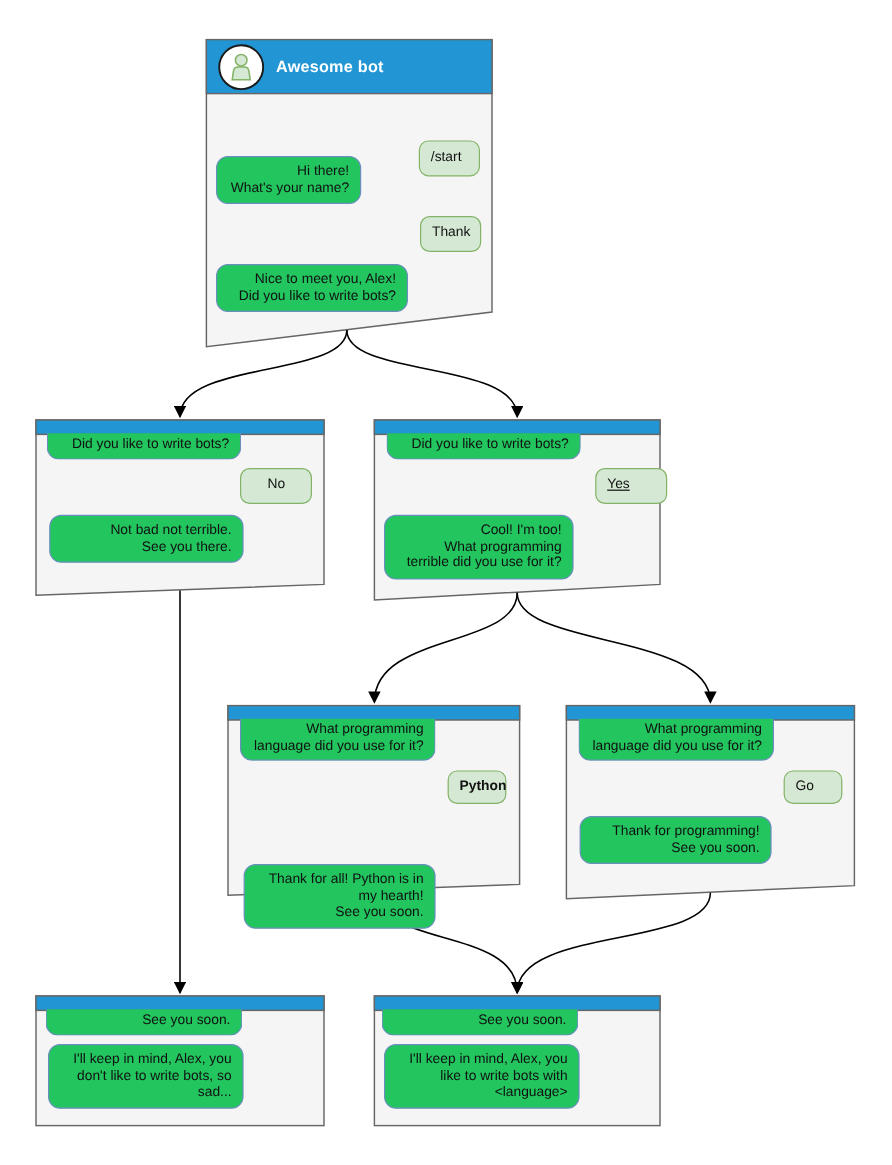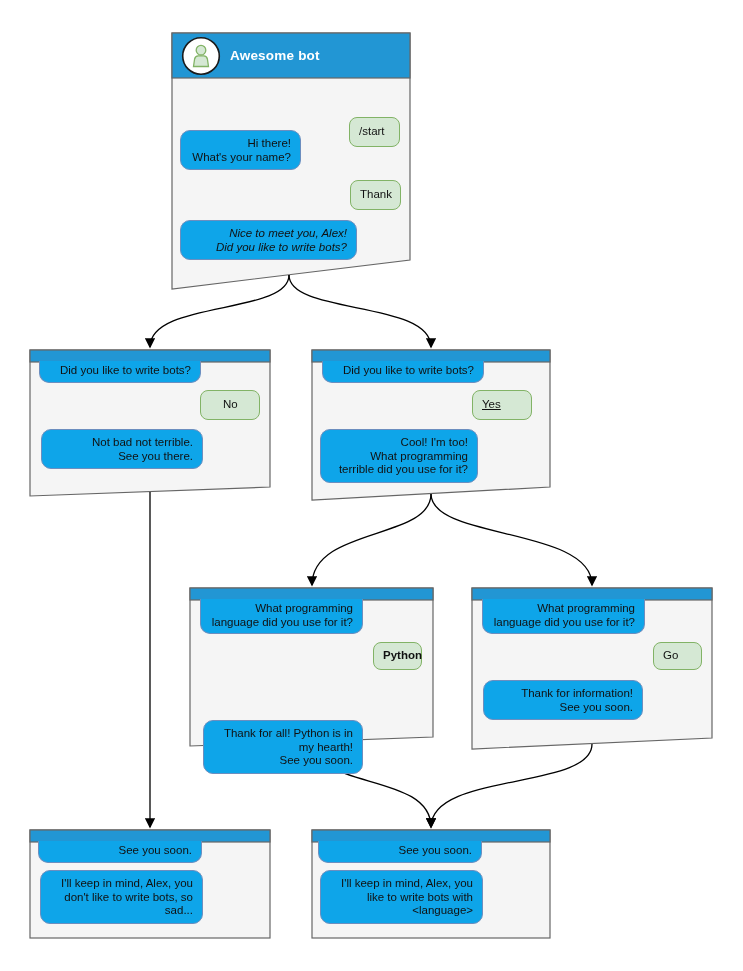--- a/index.html
+++ b/index.html
@@ -2,21 +2,21 @@
 <html><head>
 <meta charset="utf-8">
 <style>
   html,body{margin:0;padding:0;background:#ffffff;}
   #canvas{position:relative;width:743px;height:971px;background:#ffffff;
           font-family:"Liberation Sans",sans-serif;overflow:hidden;text-align:right;}
   #chrome{position:absolute;left:0;top:0;width:743px;height:971px;}
   .win{position:absolute;}
   .bubble{position:absolute;box-sizing:border-box;font-size:11.5px;line-height:13.5px;
           color:#111;white-space:pre-line;}
-  .bot{background:#0ea5e9;border:1px solid #6c8ebf;border-radius:10px;padding:6px 9px 5px;}
+  .bot{background:#22c55e;border:1px solid #6c8ebf;border-radius:10px;padding:6px 9px 5px;}
   .bot.clipped{border-top:none;border-radius:0 0 10px 10px;padding-top:3px;padding-bottom:4px;}
   .user{background:#d5e8d4;border:1px solid #82b366;border-radius:8px;
         display:flex;align-items:center;padding-left:9px;}
   .win-title{position:absolute;left:58px;top:15px;color:#ffffff;font-weight:bold;
              font-size:13.5px;letter-spacing:.2px;}
   .avatar{position:absolute;left:9px;top:3px;}
 </style>
 </head>
 <body>
 
@@ -67,53 +67,53 @@
     <svg class="avatar" width="40" height="40" viewBox="0 0 40 40">
       <circle cx="20" cy="20" r="18.3" fill="#ffffff" stroke="#1a1a1a" stroke-width="1.6"></circle>
       <circle cx="20" cy="14.2" r="4.8" fill="#d5e8d4" stroke="#82b366" stroke-width="1.3"></circle>
       <path d="M12.5,30.5 L13.6,23 Q14.3,19.8 17.2,19.8 L22.8,19.8 Q25.7,19.8 26.4,23 L27.5,30.5 Z" fill="#d5e8d4" stroke="#82b366" stroke-width="1.3"></path>
     </svg>
     <div class="win-title">Awesome bot</div>
     <div class="bubble user" style="left:177px;top:55px;width:51px;height:30px;margin-top:29px;">/start</div>
     <div class="bubble bot" style="left:8px;top:97px;width:121px;">Hi there!
 What's your name?</div>
     <div class="bubble user" style="left:178px;top:147px;width:51px;height:30px;">Thank</div>
-    <div class="bubble bot" style="left:8px;top:187px;width:177px;font-style:italic;">Nice to meet you, Alex!
+    <div class="bubble bot" style="left:8px;top:187px;width:160px;">Nice to meet you, Alex!
 Did you like to write bots?</div>
   </div>
 
   <div class="win" style="left:30px;top:350px;width:240px;height:146px;">
     <div class="bubble bot clipped" style="left:9px;top:11px;width:162px;">Did you like to write bots?</div>
     <div class="bubble user" style="left:170px;top:40px;width:60px;height:30px;padding-left:22px;">No</div>
     <div class="bubble bot" style="left:11px;top:79px;width:162px;">Not bad not terrible.
 See you there.</div>
   </div>
 
   <div class="win" style="left:312px;top:350px;width:238px;height:150px;">
     <div class="bubble bot clipped" style="left:10px;top:11px;width:162px;">Did you like to write bots?</div>
-    <div class="bubble user" style="left:160px;top:40px;width:60px;height:30px;text-decoration:underline;">Yes</div>
+    <div class="bubble user" style="left:184px;top:40px;width:60px;height:30px;text-decoration:underline;">Yes</div>
     <div class="bubble bot" style="left:8px;top:79px;width:158px;">Cool! I'm too!
 What programming
 terrible did you use for it?</div>
   </div>
 
   <div class="win" style="left:190px;top:588px;width:243px;height:158px;">
     <div class="bubble bot clipped" style="left:10px;top:11px;width:163px;">What programming
 language did you use for it?</div>
     <div class="bubble user" style="left:183px;top:54px;width:49px;height:28px;font-weight:bold;">Python</div>
     <div class="bubble bot" style="left:13px;top:92px;width:160px;margin-top:40px;">Thank for all! Python is in
 my hearth!
 See you soon.</div>
   </div>
 
   <div class="win" style="left:472px;top:588px;width:240px;height:161px;">
     <div class="bubble bot clipped" style="left:10px;top:11px;width:163px;">What programming
 language did you use for it?</div>
     <div class="bubble user" style="left:181px;top:54px;width:49px;height:28px;">Go</div>
-    <div class="bubble bot" style="left:11px;top:92px;width:160px;">Thank for information!
+    <div class="bubble bot" style="left:11px;top:92px;width:160px;">Thank for programming!
 See you soon.</div>
   </div>
 
   <div class="win" style="left:30px;top:830px;width:240px;height:108px;">
     <div class="bubble bot clipped" style="left:8px;top:11px;width:164px;">See you soon.</div>
     <div class="bubble bot" style="left:10px;top:40px;width:163px;">I'll keep in mind, Alex, you
 don't like to write bots, so
 sad...</div>
   </div>
 

